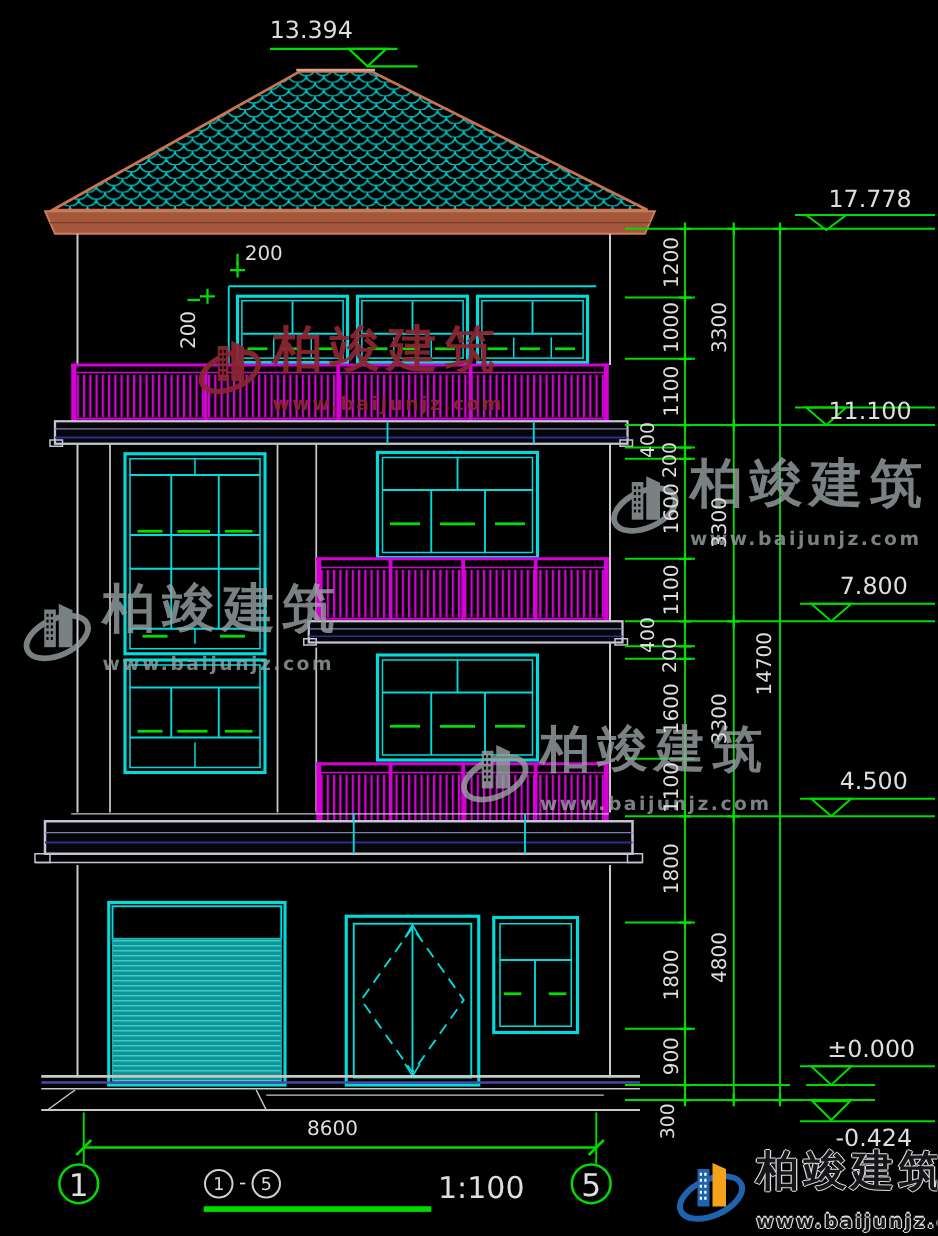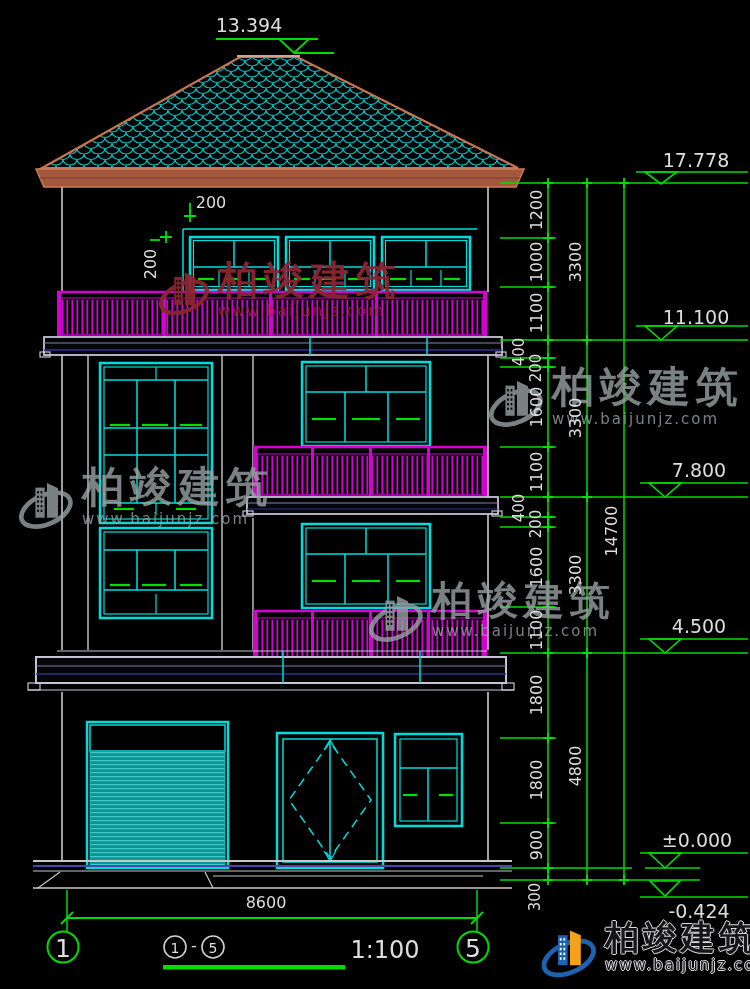--- a/index.html
+++ b/index.html
@@ -4,21 +4,21 @@
 <style>
   html,body{margin:0;padding:0;background:#000;}
   #stage{position:relative;width:750px;height:989px;background:#000;overflow:hidden;
          font-family:"DejaVu Sans",sans-serif;}
   #linework{position:absolute;left:0;top:0;z-index:1;}
   .lbl{position:absolute;transform:translate(-50%,-50%);color:#DEDEDE;white-space:nowrap;
        z-index:6;font-family:"DejaVu Sans",sans-serif;line-height:1;}
   .rot{transform:translate(-50%,-50%) rotate(-90deg);}
   .wm{position:absolute;z-index:5;}
   .wm-brand{font-weight:bold;letter-spacing:6px;line-height:1;}
-  .wm-url{font-weight:normal;letter-spacing:2px;line-height:1;margin-top:4px;}
+  .wm-url{font-weight:bold;letter-spacing:2px;line-height:1;margin-top:16px;}
   .wm-gray{opacity:.8;}
   .wm-red{opacity:.95;}
   .outlined{color:#15151a;text-shadow:-1px 0 #dcdcdc,1px 0 #dcdcdc,0 -1px #dcdcdc,0 1px #dcdcdc;}
   .title-name{font-weight:bold;}
 </style>
 </head>
 <body>
 
 <div id="stage">
 
@@ -391,21 +391,21 @@
     </svg>
     <div style="margin-left:5px;">
       <div class="wm-brand outlined" style="font-size:34px;letter-spacing:4px;">柏竣建筑</div>
       <div class="wm-url outlined" style="font-size:15px;">www.baijunjz.com</div>
     </div>
   </div>
 </div>
 
 <div class="lbl" style="left:249px;top:25px;font-size:19px;">13.394</div>
 <div class="lbl" style="left:696px;top:160px;font-size:19px;">17.778</div>
-<div class="lbl" style="left:696px;top:317px;font-size:19px;">11.100</div>
+<div class="lbl" style="left:696px;top:330px;font-size:19px;">11.100</div>
 <div class="lbl" style="left:699px;top:470px;font-size:19px;">7.800</div>
 <div class="lbl" style="left:699px;top:626px;font-size:19px;">4.500</div>
 <div class="lbl" style="left:697px;top:840px;font-size:19px;">±0.000</div>
 <div class="lbl" style="left:699px;top:911px;font-size:19px;">-0.424</div>
 
 <div class="lbl" style="left:211px;top:203px;font-size:16px;">200</div>
 <div class="lbl rot" style="left:151px;top:264px;font-size:16px;">200</div>
 
 <div class="lbl rot" style="left:537px;top:210px;font-size:16px;">1200</div>
 <div class="lbl rot" style="left:537px;top:262px;font-size:16px;">1000</div>

